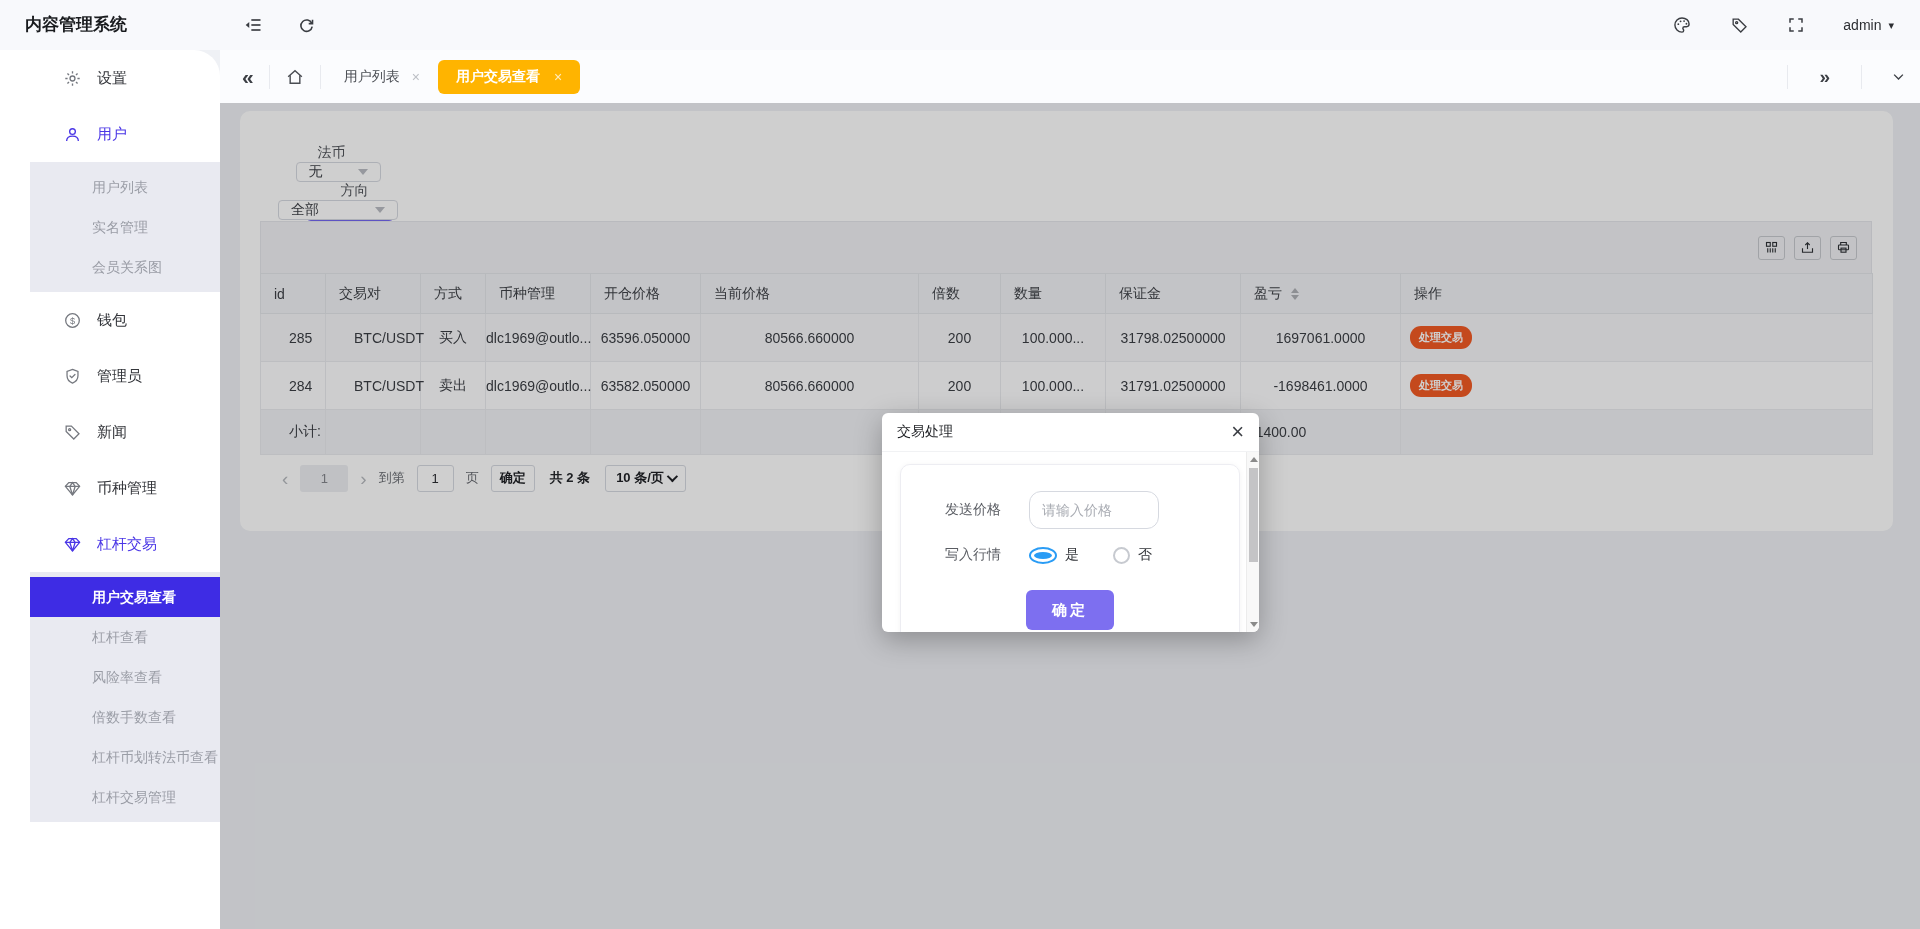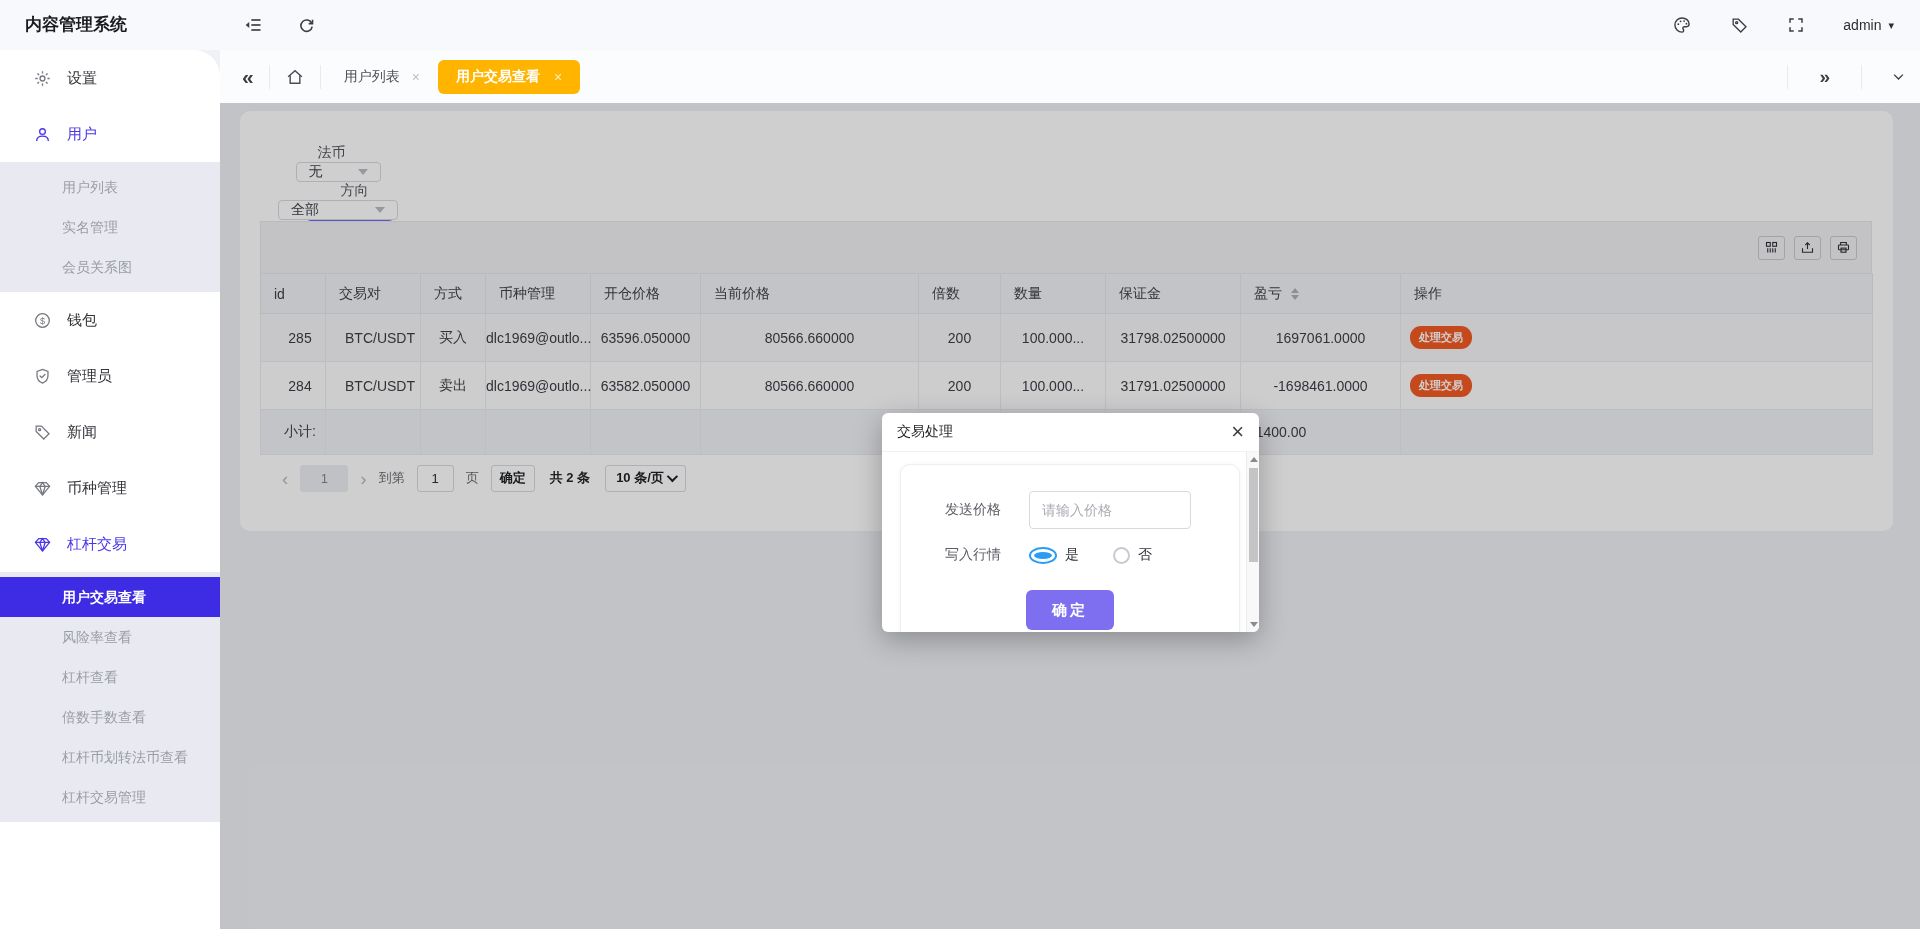--- a/index.html
+++ b/index.html
@@ -14,21 +14,21 @@
   
   .topband { position:absolute; top:0; left:0; width:1920px; height:50px; background:#f8f9fc; z-index:6; }
   .logo { position:absolute; left:25px; top:0; line-height:50px; font-size:17px; font-weight:bold; color:#191b1e; }
   .header-left { position:absolute; left:243px; top:0; height:50px; display:flex; align-items:center; gap:34px; color:#3a3d42; }
   .header-right { position:absolute; right:26px; top:0; height:50px; display:flex; align-items:center; gap:38px; color:#3a3d42; }
   .hbtn { cursor:pointer; display:flex; align-items:center; }
   .admin { display:flex; align-items:center; gap:7px; font-size:14px; color:#2d2f33; cursor:pointer; }
   .admin .caret { font-size:11px; color:#2d2f33; }
 
   
-  .sidebar { position:absolute; left:0; top:50px; width:220px; height:879px; background:#fff; border-top-right-radius:26px; z-index:5; overflow:hidden; }
+  .sidebar { position:absolute; left:0; top:50px; width:220px; height:879px; background:#fff; border-top-right-radius:26px; z-index:5; overflow:hidden;padding-left:30px; }
   .side-item { height:56px; display:flex; align-items:center; padding-left:33px; gap:15px; font-size:15px; color:#33353a; cursor:pointer; }
   .side-item .icn { width:19px; height:19px; color:#75787f; }
   .side-item.active { color:#4a36e6; }
   .side-item.active .icn { color:#4a36e6; }
   .submenu { background:#e9eaf1; padding:5px 0; }
   .sub-item { height:40px; line-height:40px; padding-left:62px; font-size:14px; color:#9a9da6; cursor:pointer; }
   .sub-item.current { background:#3e2ce4; color:#fff; font-weight:bold; }
 
   
   .tabbar { position:absolute; left:220px; top:50px; width:1700px; height:53px; background:#fbfcfe; display:flex; align-items:center; z-index:4; }
@@ -54,21 +54,21 @@
   .grp2 { margin-left:46px; }
   .btn-search { margin-left:24px; width:90px; height:40px; background:#7367f0; border:none; border-radius:6px; color:#fff; font-size:14px; letter-spacing:3px; cursor:pointer; }
 
   .table-wrap { position:absolute; left:20px; top:110px; width:1612px; }
   .tb-toolbar { height:52px; background:#f0f1f4; border:1px solid #e4e6ea; border-bottom:none; display:flex; align-items:center; justify-content:flex-end; padding-right:14px; gap:9px; }
   .tool-btn { width:27px; height:24px; border:1px solid #c7c9ce; border-radius:3px; display:flex; align-items:center; justify-content:center; color:#2f3237; background:transparent; cursor:pointer; }
 
   table { width:100%; border-collapse:collapse; table-layout:fixed; font-size:14px; color:#3b3e44; }
   th { background:#f1f2f5; font-weight:normal; text-align:left; padding-left:13px; height:40px; border:1px solid #e3e5e9; color:#3f4248; }
   td { height:48px; border:1px solid #e9eaee; text-align:center; }
-  td.l { text-align:center; padding-left:14px; }
+  td.l { text-align:left; padding-left:28px; }
   td.act { text-align:left; padding-left:9px; }
   tr.r1 td { background:#f6f6f8; }
   tr.r2 td { background:#fdfdfe; }
   tr.subtotal td { background:#f1f2f5; height:45px; }
   tr.subtotal td.pnl-cell { text-align:left; padding-left:10px; }
   .th-flex { display:flex; align-items:center; }
   .sort { display:inline-flex; flex-direction:column; gap:2px; margin-left:9px; cursor:pointer; }
   .cu { width:0; height:0; border-left:4px solid transparent; border-right:4px solid transparent; border-bottom:5px solid #aeb1b6; }
   .cd { width:0; height:0; border-left:4px solid transparent; border-right:4px solid transparent; border-top:5px solid #aeb1b6; }
   .action-btn { display:inline-block; background:#f25a24; color:#fff; font-size:11px; padding:4px 9px; border-radius:11px; border:none; font-weight:bold; cursor:pointer; }
@@ -86,21 +86,21 @@
   .overlay { position:absolute; left:0; top:0; width:1700px; height:826px; background:rgba(0,0,0,.19); z-index:10; }
   .modal { position:absolute; left:662px; top:310px; width:377px; height:219px; background:#fff; border-radius:6px; box-shadow:0 8px 28px rgba(0,0,0,.28); z-index:20; overflow:hidden; }
   .modal-head { height:39px; display:flex; align-items:center; justify-content:space-between; padding:0 15px; border-bottom:1px solid #f1f2f4; }
   .modal-title { font-size:14px; color:#1e2024; }
   .modal-close { font-size:22px; color:#3c3f45; line-height:1; cursor:pointer; }
   .modal-body { position:relative; height:180px; overflow:hidden; }
   .m-card { position:absolute; left:18px; top:12px; width:340px; height:240px; border:1px solid #ededf2; border-radius:10px; box-shadow:0 1px 6px rgba(0,0,0,.05); padding-top:26px; background:#fff; }
   .f-row { display:flex; align-items:center; padding-left:42px; }
   .f-row2 { margin-top:17px; }
   .m-lab { width:58px; font-size:14px; color:#5a5d63; text-align:right; margin-right:28px; flex:none; }
-  .f-input { width:162px; height:38px; border:1px solid #d6d9e0; border-radius:4px; padding:14px 12px; font-size:14px; color:#333; outline:none; }
+  .f-input { width:130px; height:38px; border:1px solid #d6d9e0; border-radius:12px; padding:14px 12px; font-size:14px; color:#333; outline:none; }
   .f-input::placeholder { color:#a9acb3; }
   .radio { display:flex; align-items:center; gap:8px; cursor:pointer; }
   .radio + .radio { margin-left:34px; }
   .rc { width:17px; height:17px; border-radius:50%; border:2px solid #c7cad0; background:#fff; position:relative; flex:none; }
   .rc.sel { border-color:#2a9cf5; }
   .rc.sel::after { content:""; position:absolute; inset:3px; border-radius:50%; background:#2a9cf5; }
   .r-lab { font-size:14px; color:#2f3237; }
   .btn-confirm { display:block; margin:26px auto 0; width:88px; height:40px; background:#7d6ff0; color:#fff; border:none; border-radius:6px; font-size:15px; font-weight:bold; letter-spacing:3px; cursor:pointer; }
   .m-scroll { position:absolute; right:0; top:0; width:13px; height:180px; background:#f8f8f8; border-left:1px solid #ececec; z-index:2; }
   .m-sc-up { position:absolute; top:5px; left:3px; width:0; height:0; border-left:4px solid transparent; border-right:4px solid transparent; border-bottom:5px solid #8a8a8a; }
@@ -230,22 +230,22 @@
     <span class="icn">
       <svg width="19" height="19" viewBox="0 0 24 24" fill="none" stroke="currentColor" stroke-width="1.6">
         <path d="M7.3 4.5 h9.4 L21 9.2 12 20.2 3 9.2 Z"></path>
           <path d="M3 9.2 h18 M12 20.2 8.6 9.2 12 4.5 15.4 9.2 12 20.2"></path>
       </svg>
     </span>
     <span>杠杆交易</span>
   </div>
   <div class="submenu">
     <div class="sub-item current">用户交易查看</div>
+    <div class="sub-item">杠杆查看</div>
     <div class="sub-item">风险率查看</div>
-    <div class="sub-item">杠杆查看</div>
     <div class="sub-item">倍数手数查看</div>
     <div class="sub-item">杠杆币划转法币查看</div>
     <div class="sub-item">杠杆交易管理</div>
   </div>
 </aside>
 
 <div class="tabbar">
   <span class="tab-collapse">«</span>
   <span class="vdiv"></span>
   <span class="home">

